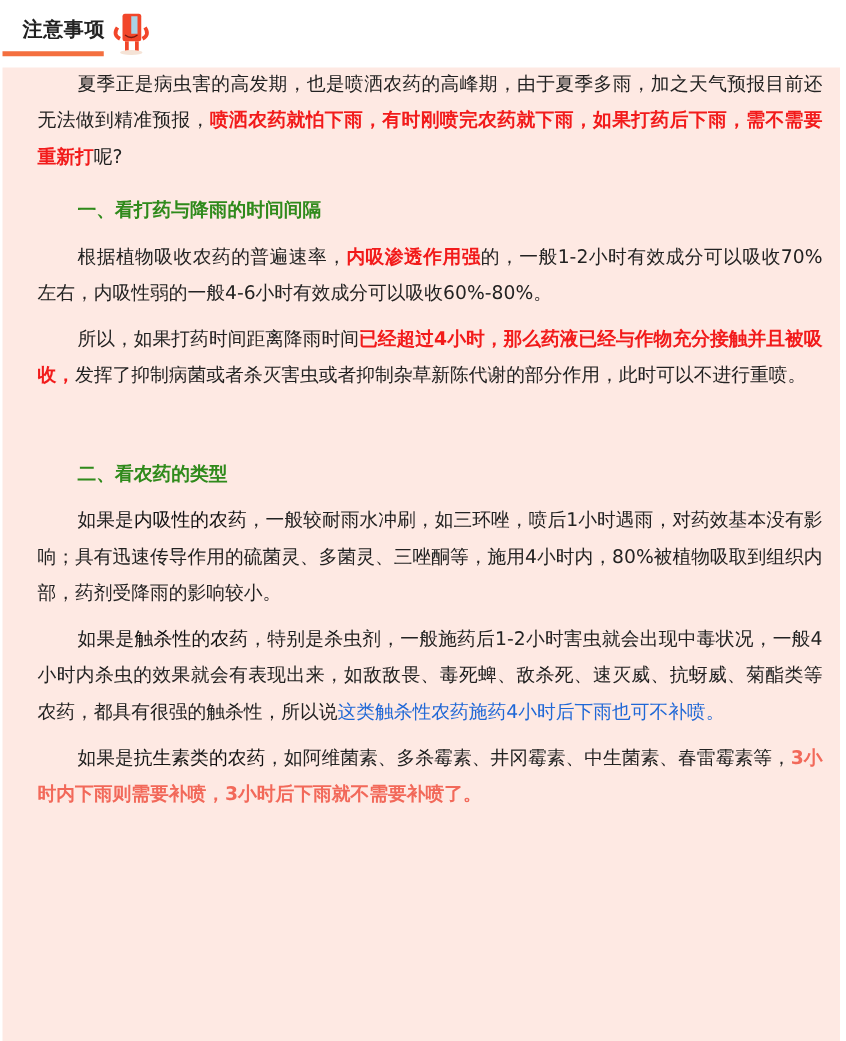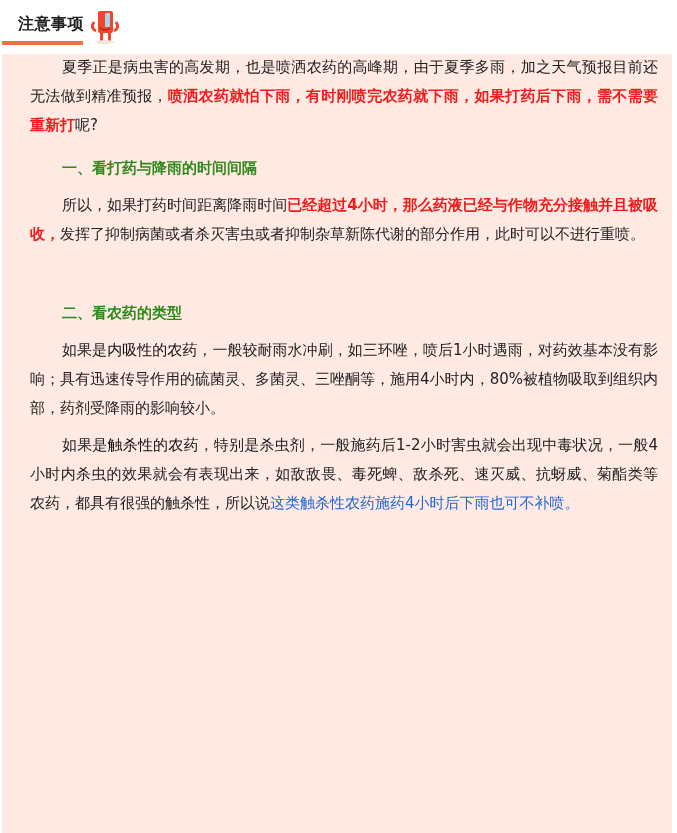--- a/index.html
+++ b/index.html
@@ -101,26 +101,28 @@
   </svg>
 </div>
 
 <div class="content-box"></div>
 
 <div class="content">
   <p><span>夏季正是病虫害的高发期，也是喷洒农药的高峰期，由于夏季多雨，加之天气预报目前还无法做到精准预报，</span><span class="red">喷洒农药就怕下雨，有时刚喷完农药就下雨，如果打药后下雨，需不需要重新打</span><span>呢?</span></p>
 
   <div class="section-heading">一、看打药与降雨的时间间隔</div>
 
+  <p><span>根据植物吸收农药的普遍速率，</span><span class="red">内吸渗透作用强</span><span>的，一般1-2小时有效成分可以吸收70%左右，内吸性弱的一般4-6小时有效成分可以吸收60%-80%。</span></p>
 
   <p><span>所以，如果打药时间距离降雨时间</span><span class="red">已经超过4小时，那么药液已经与作物充分接触并且被吸收，</span><span>发挥了抑制病菌或者杀灭害虫或者抑制杂草新陈代谢的部分作用，此时可以不进行重喷。</span></p>
 
 
   <div class="spacer"></div>
 
   <div class="section-heading">二、看农药的类型</div>
 
   <p><span>如果是</span><span class="bold">内吸性的农药</span><span>，一般较耐雨水冲刷，如三环唑，喷后1小时遇雨，对药效基本没有影响；具有迅速传导作用的硫菌灵、多菌灵、三唑酮等，施用4小时内，80%被植物吸取到组织内部，药剂受降雨的影响较小。</span></p>
 
   <p><span>如果是</span><span class="bold">触杀性的农药</span><span>，特别是杀虫剂，一般施药后1-2小时害虫就会出现中毒状况，一般4小时内杀虫的效果就会有表现出来，如敌敌畏、毒死蜱、敌杀死、速灭威、抗蚜威、菊酯类等农药，都具有很强的触杀性，所以说</span><span class="blue">这类触杀性农药施药4小时后下雨也可不补喷。</span></p>
 
 
+  <p><span>如果是</span><span class="bold">抗生素类的农药</span><span>，如阿维菌素、多杀霉素、井冈霉素、中生菌素、春雷霉素等，</span><span class="salmon">3小时内下雨则需要补喷，3小时后下雨就不需要补喷了。</span></p>
 </div>
 
 </body></html>

